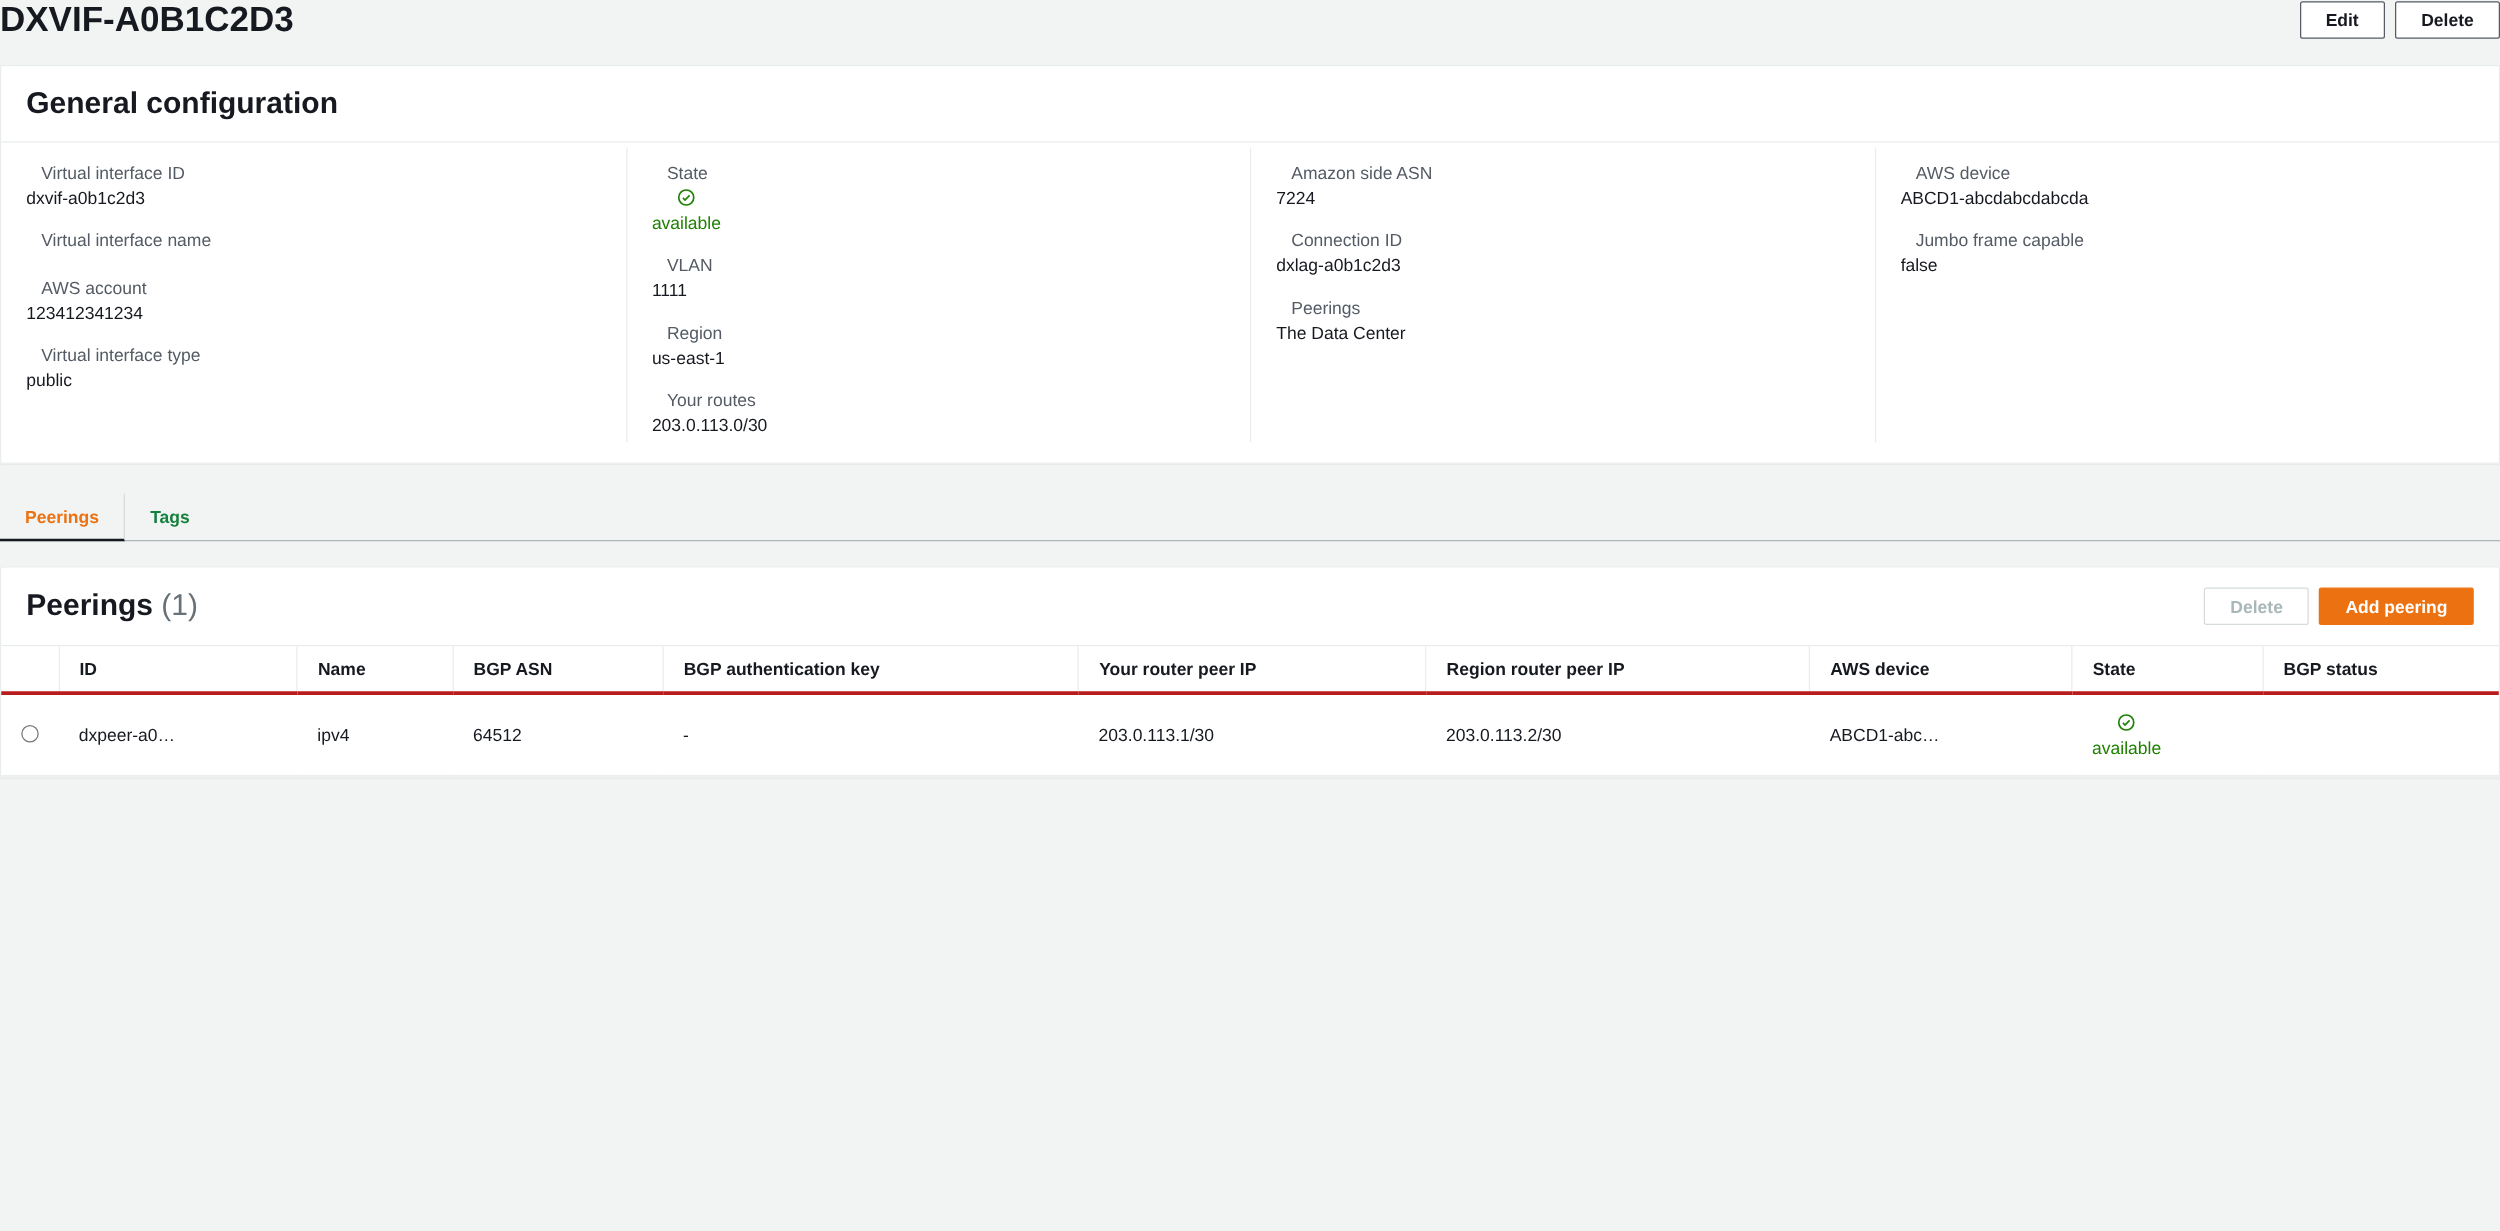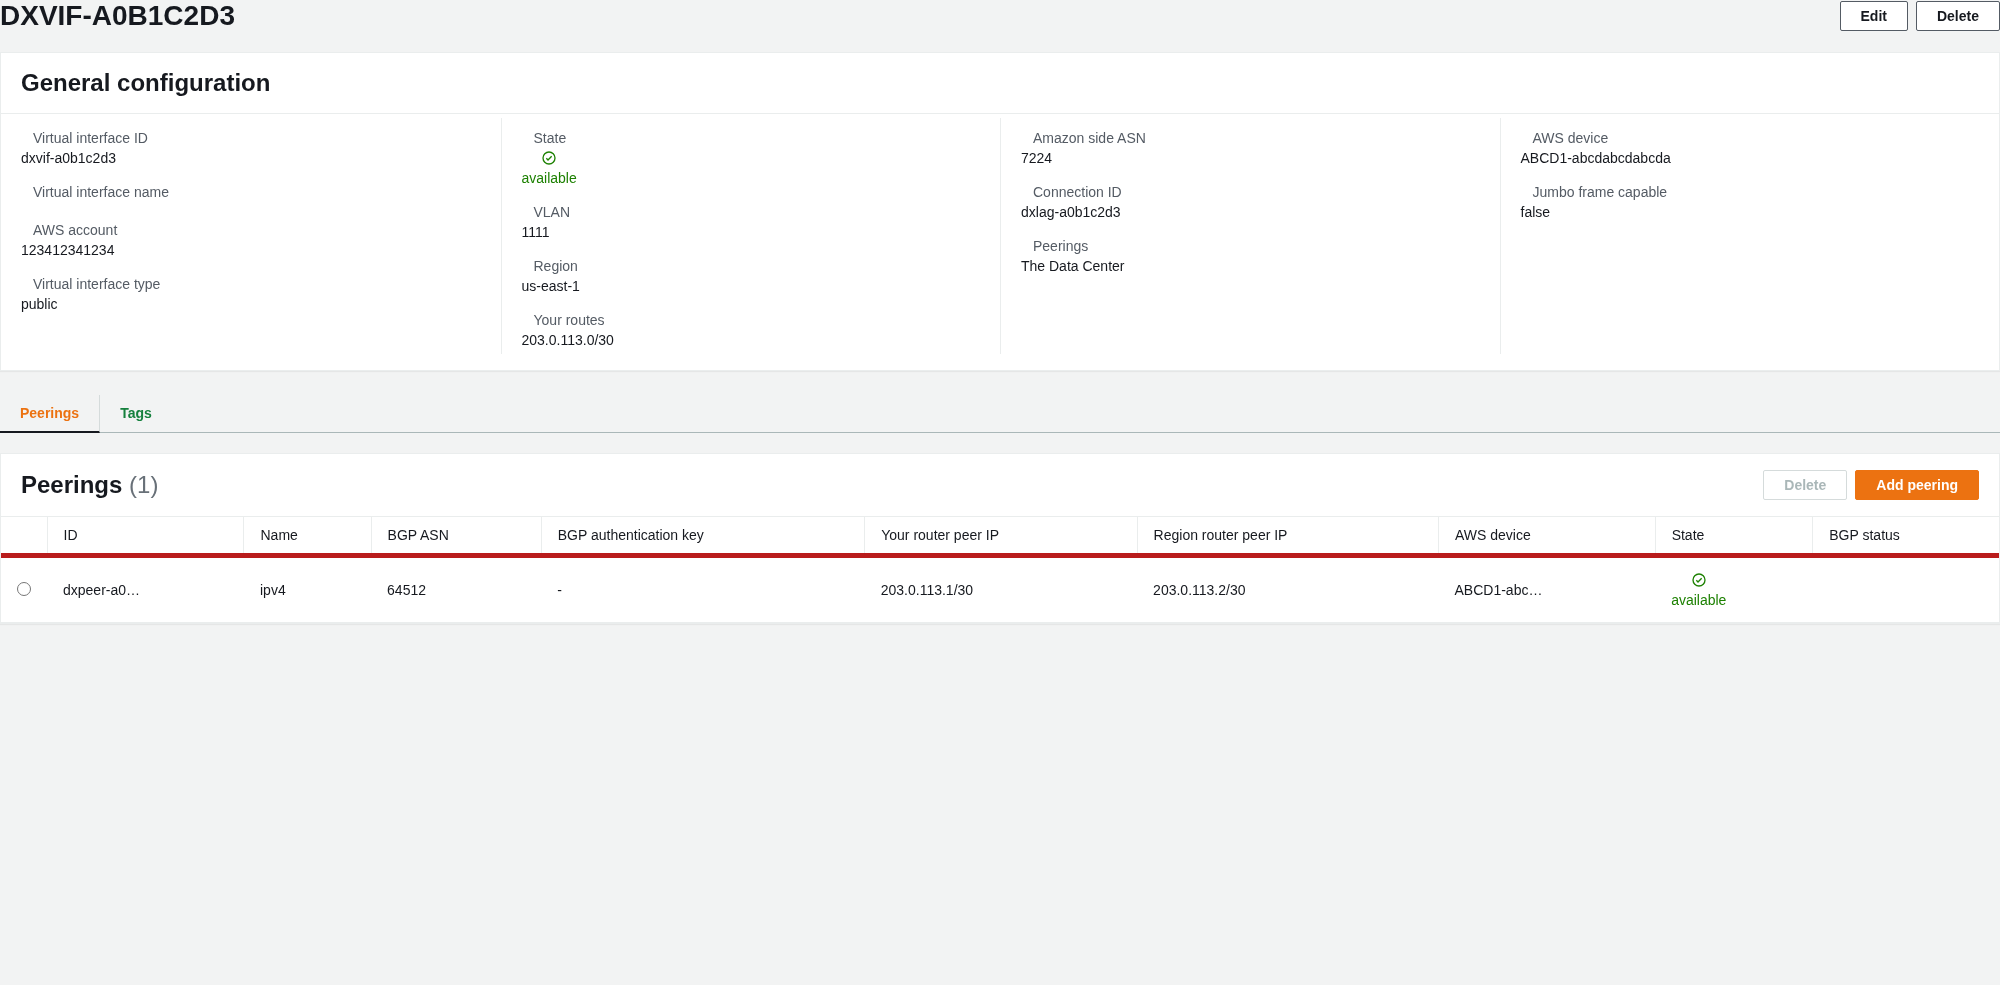--- a/index.html
+++ b/index.html
@@ -114,25 +114,25 @@
     border-bottom: 2px solid #16191f;
     margin-bottom: -1px;
   }
   .tab:last-of-type { border-right: none; }
   table {
     width: 100%;
     border-collapse: collapse;
   }
   th {
     text-align: left;
-    font-weight: 400;
+    font-weight: 700;
     font-size: 14px;
     color: #16191f;
     padding: 10px 16px;
-    border-bottom: 5px solid #b91c1c;
+    border-bottom: 3px solid #b91c1c;
     border-left: 1px solid #eaeded;
   }
   th:first-child { border-left: none; }
   td {
     padding: 14px 16px;
     font-size: 14px;
     border-bottom: 1px solid #eaeded;
   }
   th.sel, td.sel { width: 44px; text-align: center; }
   input[type="radio"] {

